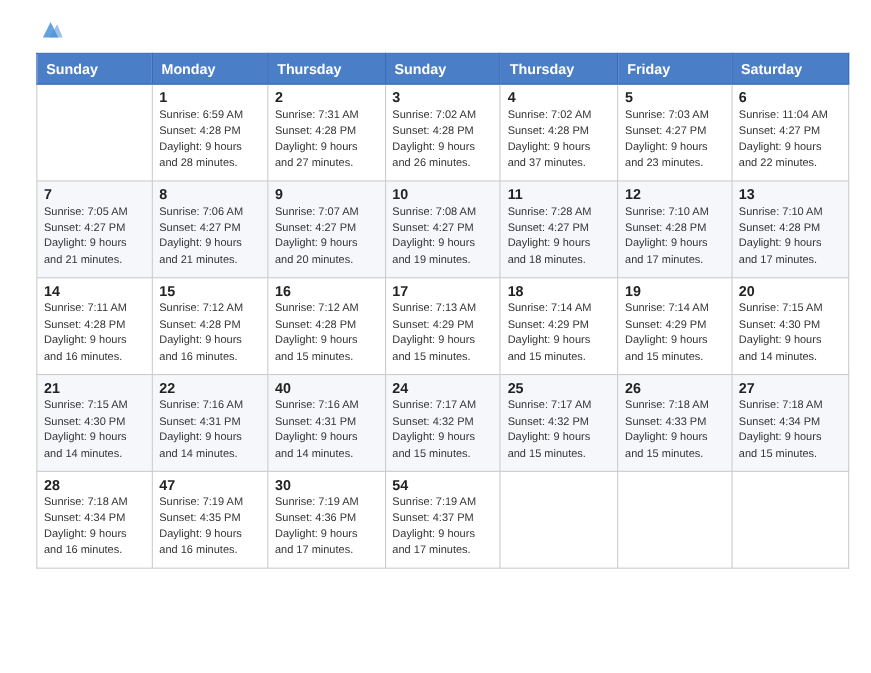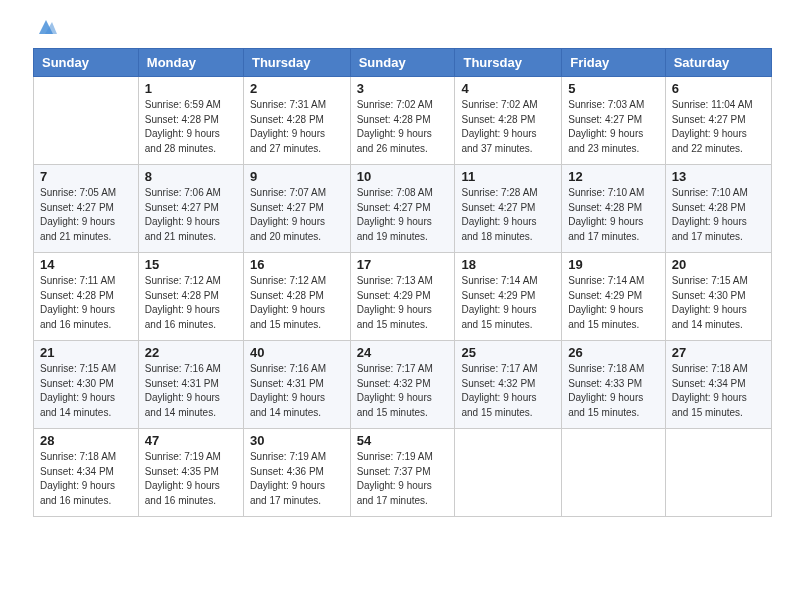--- a/index.html
+++ b/index.html
@@ -275,21 +275,21 @@
           <td>
             <div class="day-number">47</div>
             <div class="day-info"><span>Sunrise: 7:19 AM</span><br><span>Sunset: 4:35 PM</span><br><span>Daylight: 9 hours</span><br><span>and 16 minutes.</span></div>
           </td>
           <td>
             <div class="day-number">30</div>
             <div class="day-info"><span>Sunrise: 7:19 AM</span><br><span>Sunset: 4:36 PM</span><br><span>Daylight: 9 hours</span><br><span>and 17 minutes.</span></div>
           </td>
           <td>
             <div class="day-number">54</div>
-            <div class="day-info"><span>Sunrise: 7:19 AM</span><br><span>Sunset: 7:37 PM</span><br><span>Daylight: 9 hours</span><br><span>and 17 minutes.</span></div>
+            <div class="day-info"><span>Sunrise: 7:19 AM</span><br><span>Sunset: 4:37 PM</span><br><span>Daylight: 9 hours</span><br><span>and 17 minutes.</span></div>
           </td>
           <td class="empty"></td>
           <td class="empty"></td>
           <td class="empty"></td>
         </tr>
       </tbody>
   </table>
 </div>
 
 </body></html>

